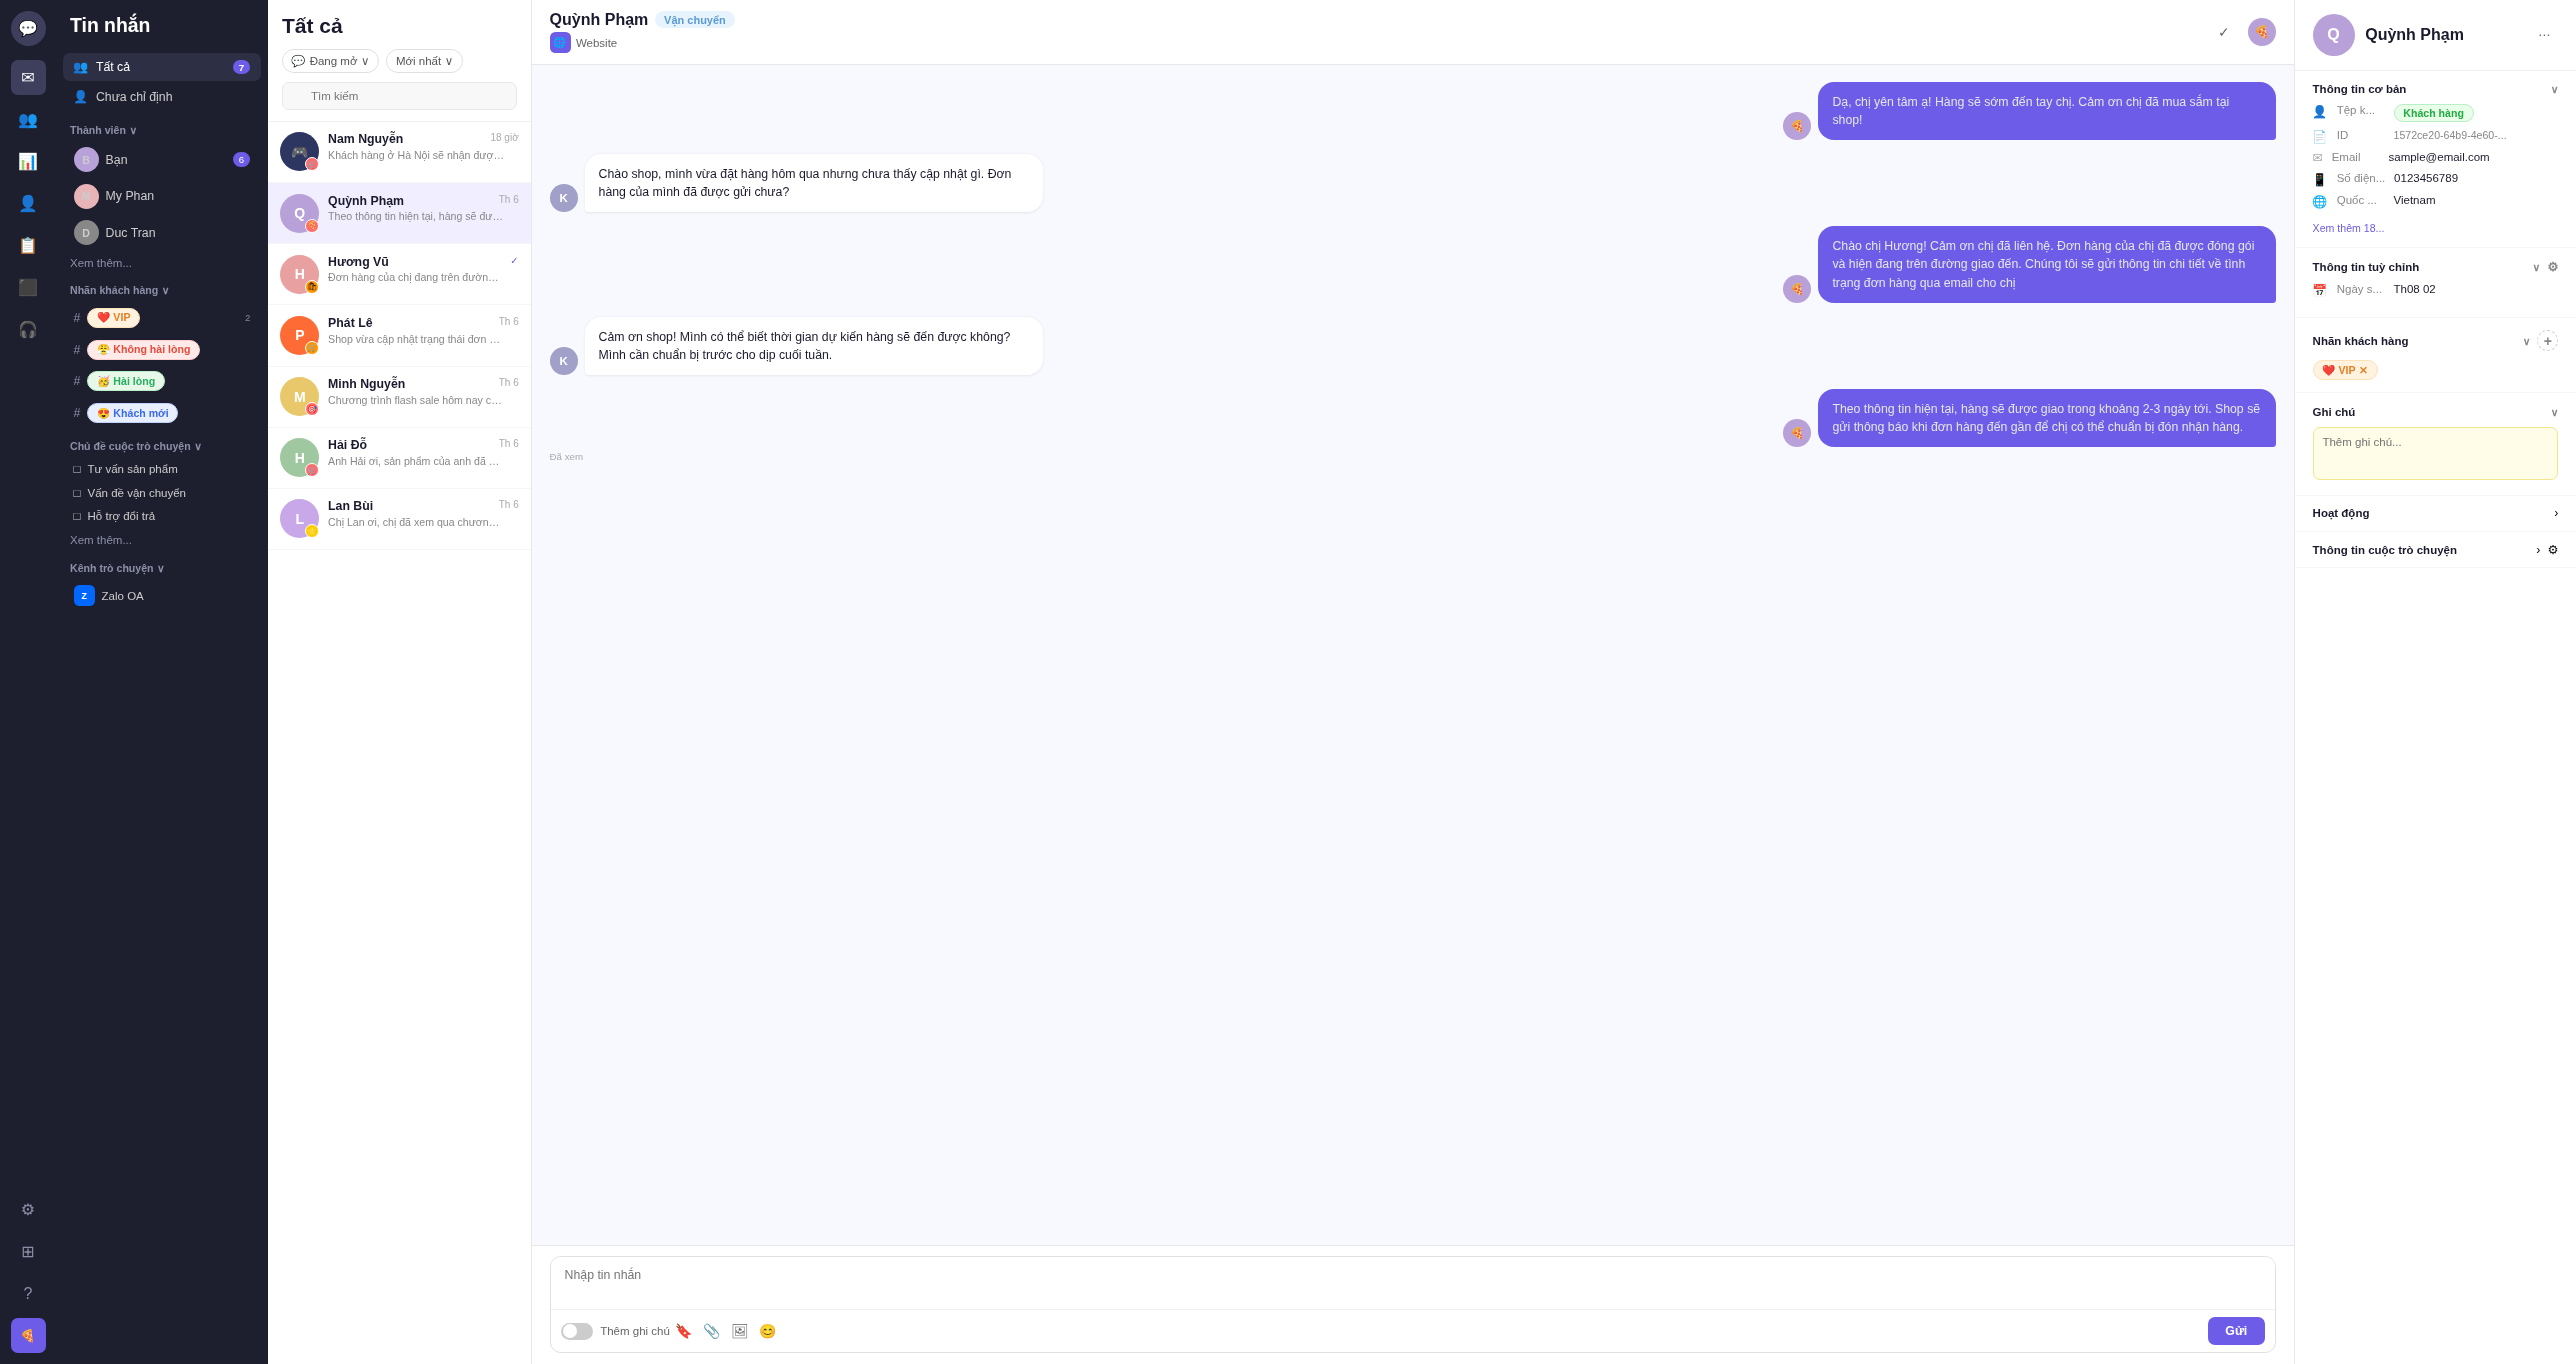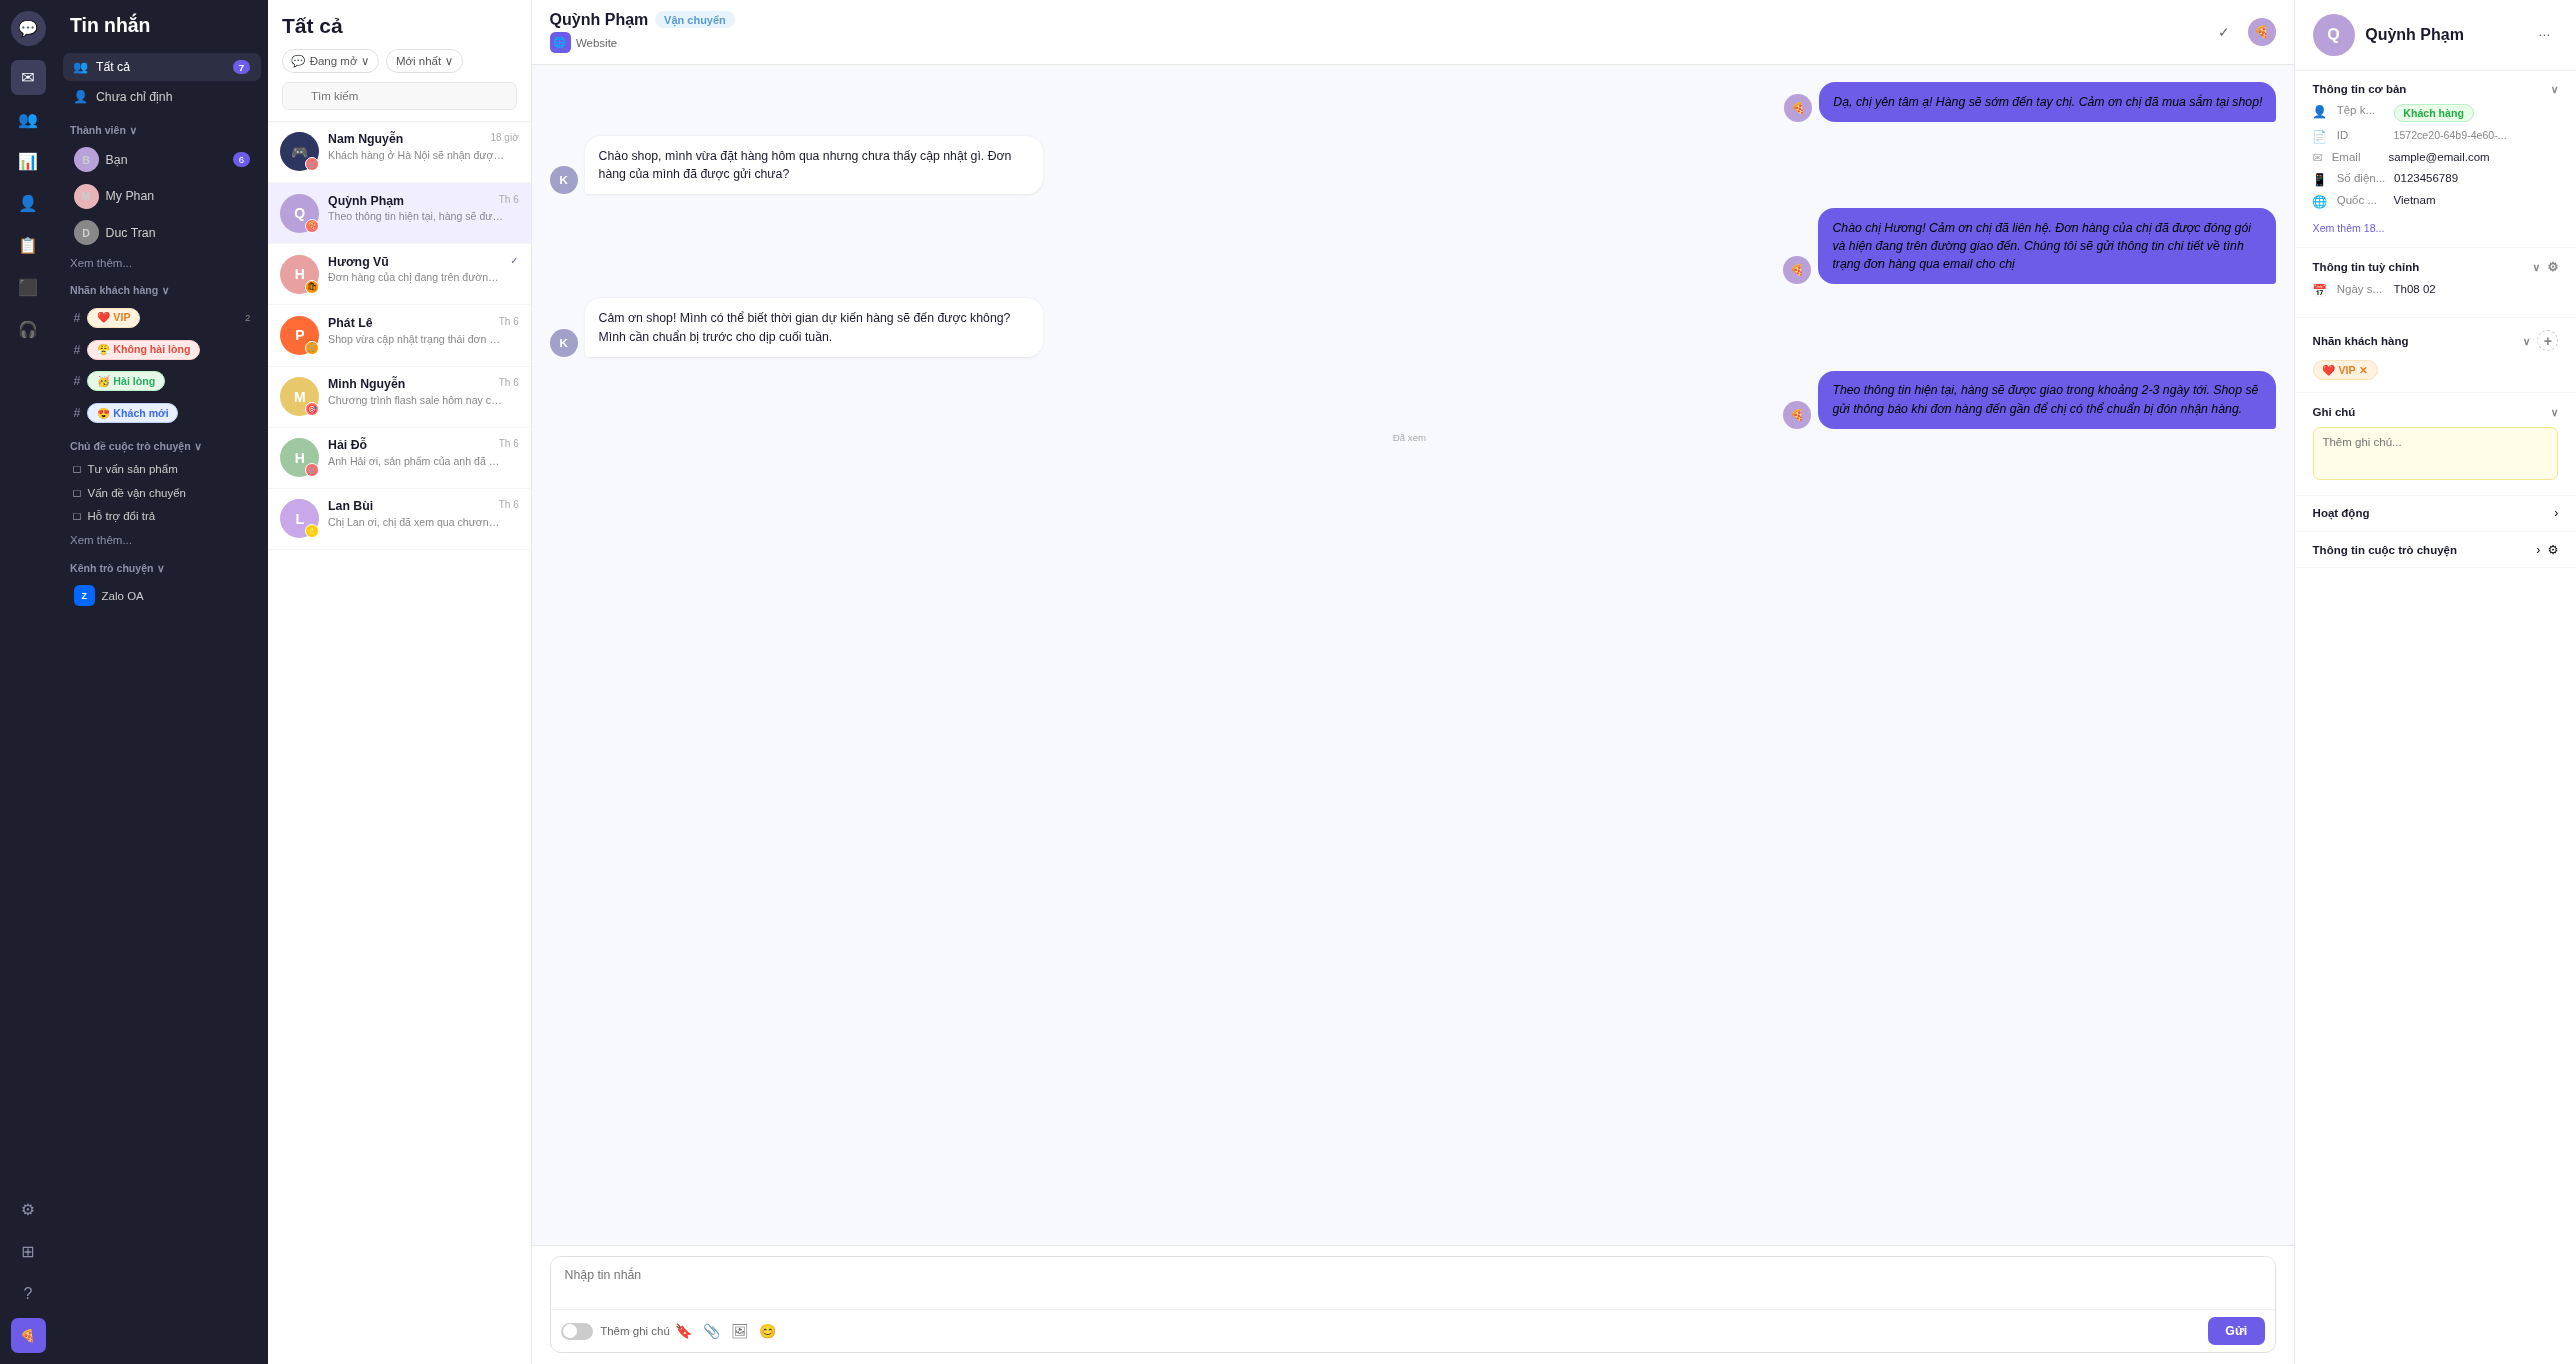--- a/index.html
+++ b/index.html
@@ -346,35 +346,34 @@
 
     .msg-bubble {
       max-width: 458px;
       padding: 10.6px 14px;
       border-radius: 16px;
       font-size: 12.3px;
       line-height: 1.5;
     }
     .msg-row.outgoing .msg-bubble {
       background: #6c5ce7;
-      color: #000000;
+      color: #e5e5e5;
       border-bottom-right-radius: 3.5px;
-      font-style: italic;
     }
     .msg-row.incoming .msg-bubble {
       background: white;
       color: #1a1a2e;
       border-bottom-left-radius: 3.5px;
       box-shadow: 0 0.9px 2.6px rgba(0,0,0,0.08);
     }
 
     .msg-seen {
       font-size: 9.7px;
       color: #aaa;
-      text-align: center;
+      text-align: left;
       margin-top: 3.5px;
       margin-right: 7px;
     }
 
     .chat-input-area {
       background: white;
       border-top: 0.9px solid #e8e8e8;
       padding: 10.6px 17.6px;
     }
     .chat-input-wrapper {

